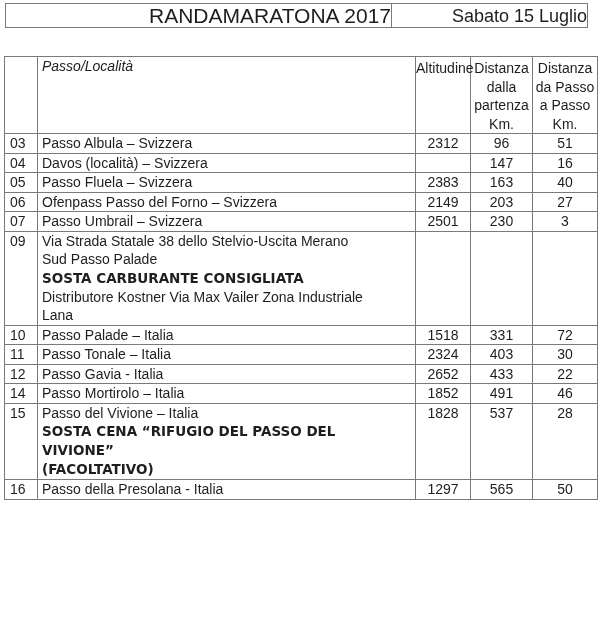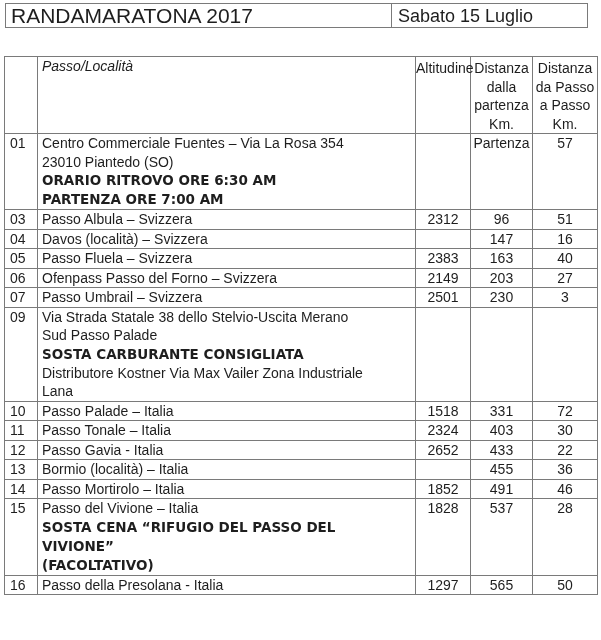--- a/index.html
+++ b/index.html
@@ -1,19 +1,19 @@
 <!DOCTYPE html>
 <html><head>
 <meta charset="utf-8">
 <style>
   html, body { margin: 0; padding: 0; background: #ffffff; }
   body { width: 601px; height: 640px; position: relative; overflow: hidden;
          font-family: "Liberation Sans", sans-serif; color: #1e1e1e; }
   .hdr { position: absolute; left: 5px; top: 3px; width: 583px; height: 25px;
-         border: 1px solid #7a7a7a; display: flex; box-sizing: border-box; }
+         border: 1px solid #7a7a7a; display: flex; box-sizing: border-box; text-align: right; }
   .hdr .t1 { width: 386px; border-right: 1px solid #7a7a7a; font-size: 21px;
              line-height: 24px; padding-left: 5px; box-sizing: border-box; }
   .hdr .t2 { flex: 1; font-size: 18px; line-height: 24px; padding-left: 6px; }
   table.main { position: absolute; left: 4px; top: 56px; width: 593px;
                border-collapse: collapse; table-layout: fixed; }
   table.main td { border: 1px solid #7a7a7a; vertical-align: top; padding: 0;
                   font-size: 14px; line-height: 18.5px; }
   td.num { padding-left: 5px !important; font-size: 15px; }
   td.loc { padding-left: 4px !important; }
   td.c { text-align: center; font-size: 12px; }
@@ -50,32 +50,20 @@
         <div>partenza</div>
         <div>Km.</div>
       </td>
       <td class="h-small">
         <div>Distanza</div>
         <div>da Passo</div>
         <div>a Passo</div>
         <div>Km.</div>
       </td>
     </tr>
-  <tr>
-        <td class="num">01</td>
-        <td class="loc">
-          <div>Centro Commerciale Fuentes – Via La Rosa 354</div>
-          <div>23010 Piantedo (SO)</div>
-          <div class="bold">ORARIO RITROVO ORE 6:30 AM</div>
-          <div class="bold">PARTENZA ORE 7:00 AM</div>
-        </td>
-        <td class="c"></td>
-        <td class="c">Partenza</td>
-        <td class="c">57</td>
-      </tr>
       <tr>
         <td class="num">03</td>
         <td class="loc">
           <div>Passo Albula – Svizzera</div>
         </td>
         <td class="c">2312</td>
         <td class="c">96</td>
         <td class="c">51</td>
       </tr>
       <tr>
@@ -148,29 +136,20 @@
       <tr>
         <td class="num">12</td>
         <td class="loc">
           <div>Passo Gavia - Italia</div>
         </td>
         <td class="c">2652</td>
         <td class="c">433</td>
         <td class="c">22</td>
       </tr>
       <tr>
-        <td class="num">13</td>
-        <td class="loc">
-          <div>Bormio (località) – Italia</div>
-        </td>
-        <td class="c"></td>
-        <td class="c">455</td>
-        <td class="c">36</td>
-      </tr>
-      <tr>
         <td class="num">14</td>
         <td class="loc">
           <div>Passo Mortirolo – Italia</div>
         </td>
         <td class="c">1852</td>
         <td class="c">491</td>
         <td class="c">46</td>
       </tr>
       <tr>
         <td class="num">15</td>

